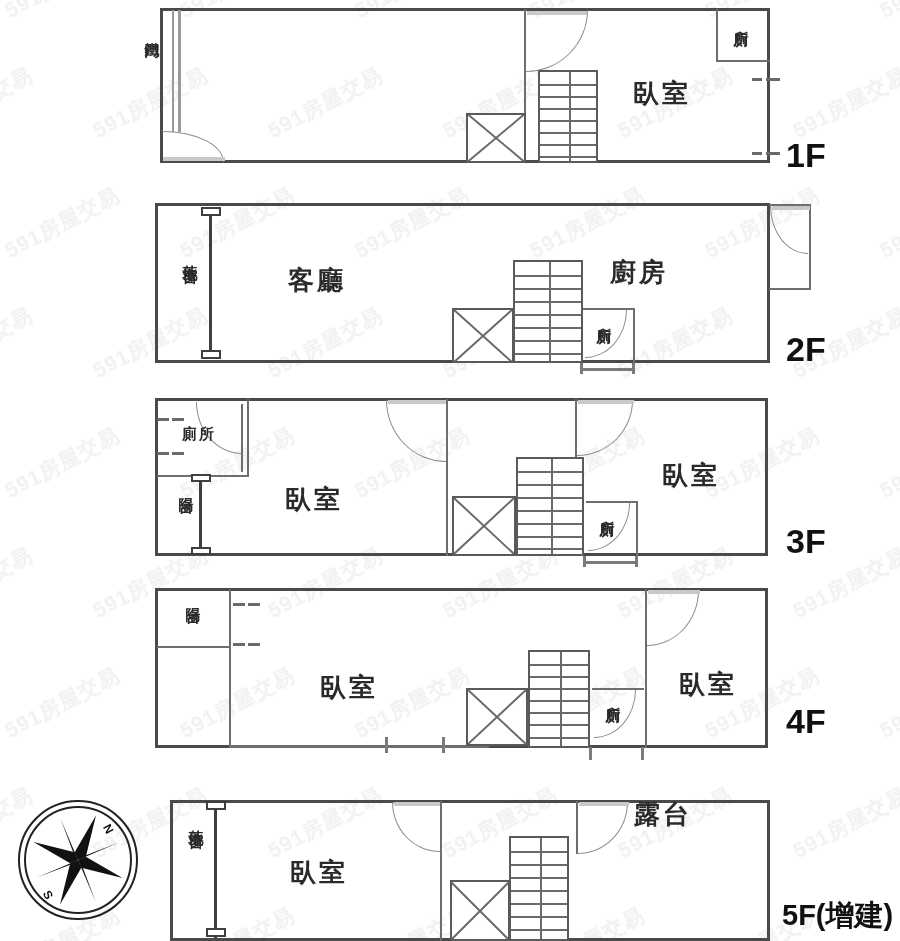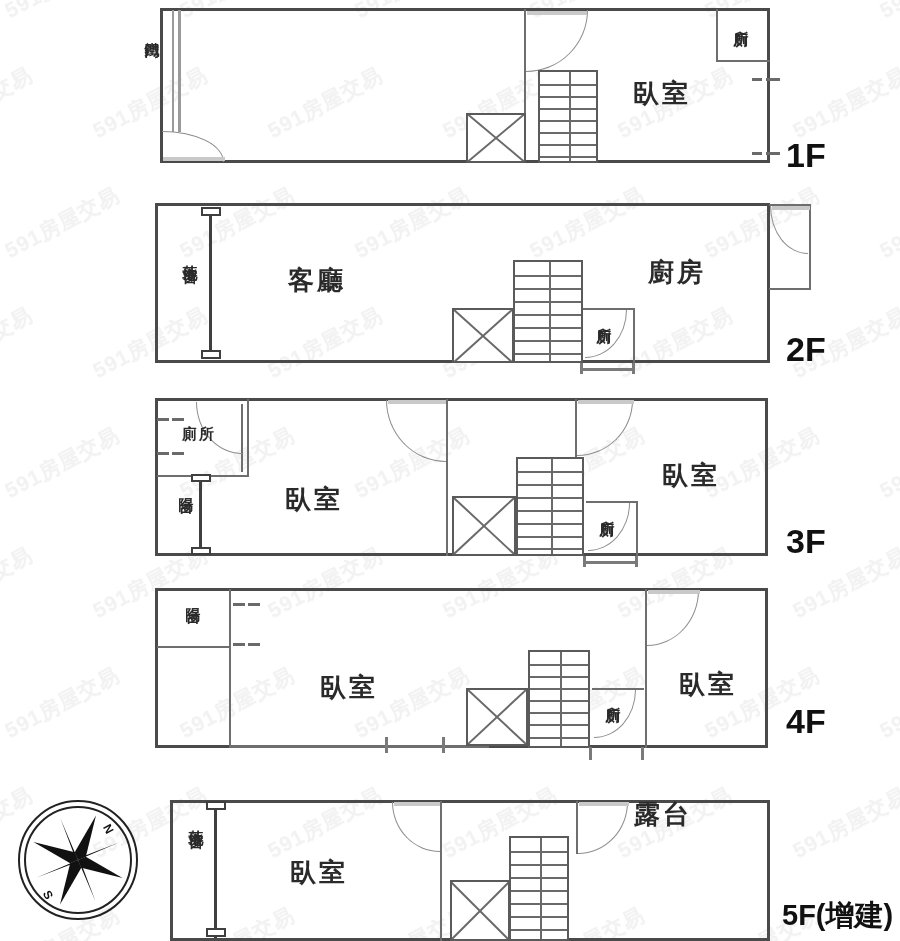--- a/index.html
+++ b/index.html
@@ -193,21 +193,21 @@
     </div>
 
     <div class="thin" style="left:583px;top:308px;width:52px;height:2px;"></div>
     <div class="thin" style="left:633px;top:308px;width:2px;height:55px;"></div>
     <div class="swing br" style="left:585px;top:310px;width:42px;height:48px;"></div>
     <div class="rlabel sm vert" style="left:594px;top:315px;">廁所</div>
     <div class="stub" style="left:580px;top:363px;width:3px;height:11px;"></div>
     <div class="stub" style="left:580px;top:368px;width:55px;height:3px;"></div>
     <div class="stub" style="left:632px;top:363px;width:3px;height:11px;"></div>
 
-    <div class="rlabel" style="left:648px;top:255px;">廚房</div>
+    <div class="rlabel" style="left:610px;top:255px;">廚房</div>
 
     <div class="thin" style="left:769px;top:204px;width:42px;height:2px;"></div>
     <div class="thin" style="left:809px;top:204px;width:2px;height:86px;"></div>
     <div class="thin" style="left:769px;top:288px;width:42px;height:2px;"></div>
     <div class="swing bl" style="left:770px;top:206px;width:38px;height:48px;"></div>
     <div class="doorleaf" style="left:772px;top:206px;width:38px;height:4px;"></div>
 
     <div class="flabel" style="left:786px;top:330px;">2F</div>
   </div>
 

